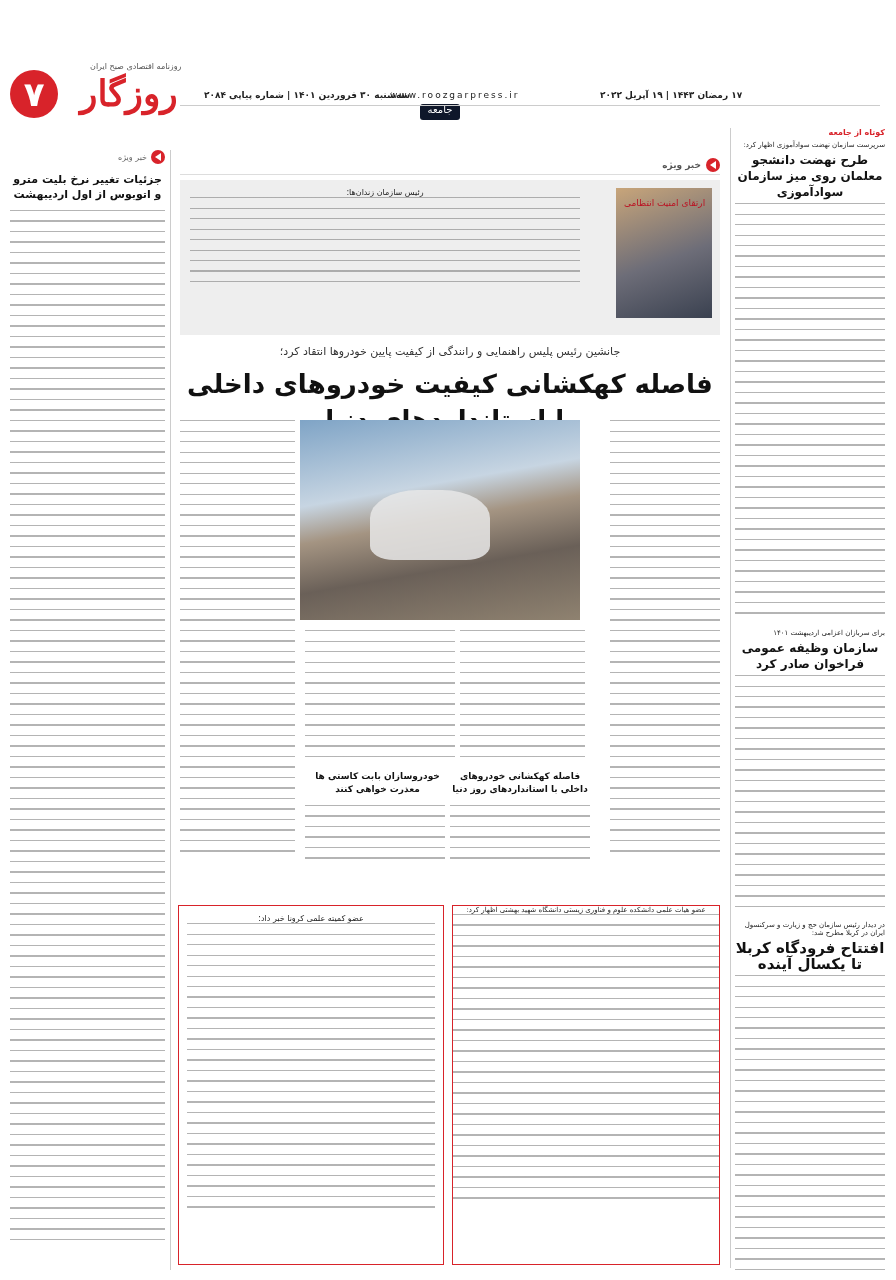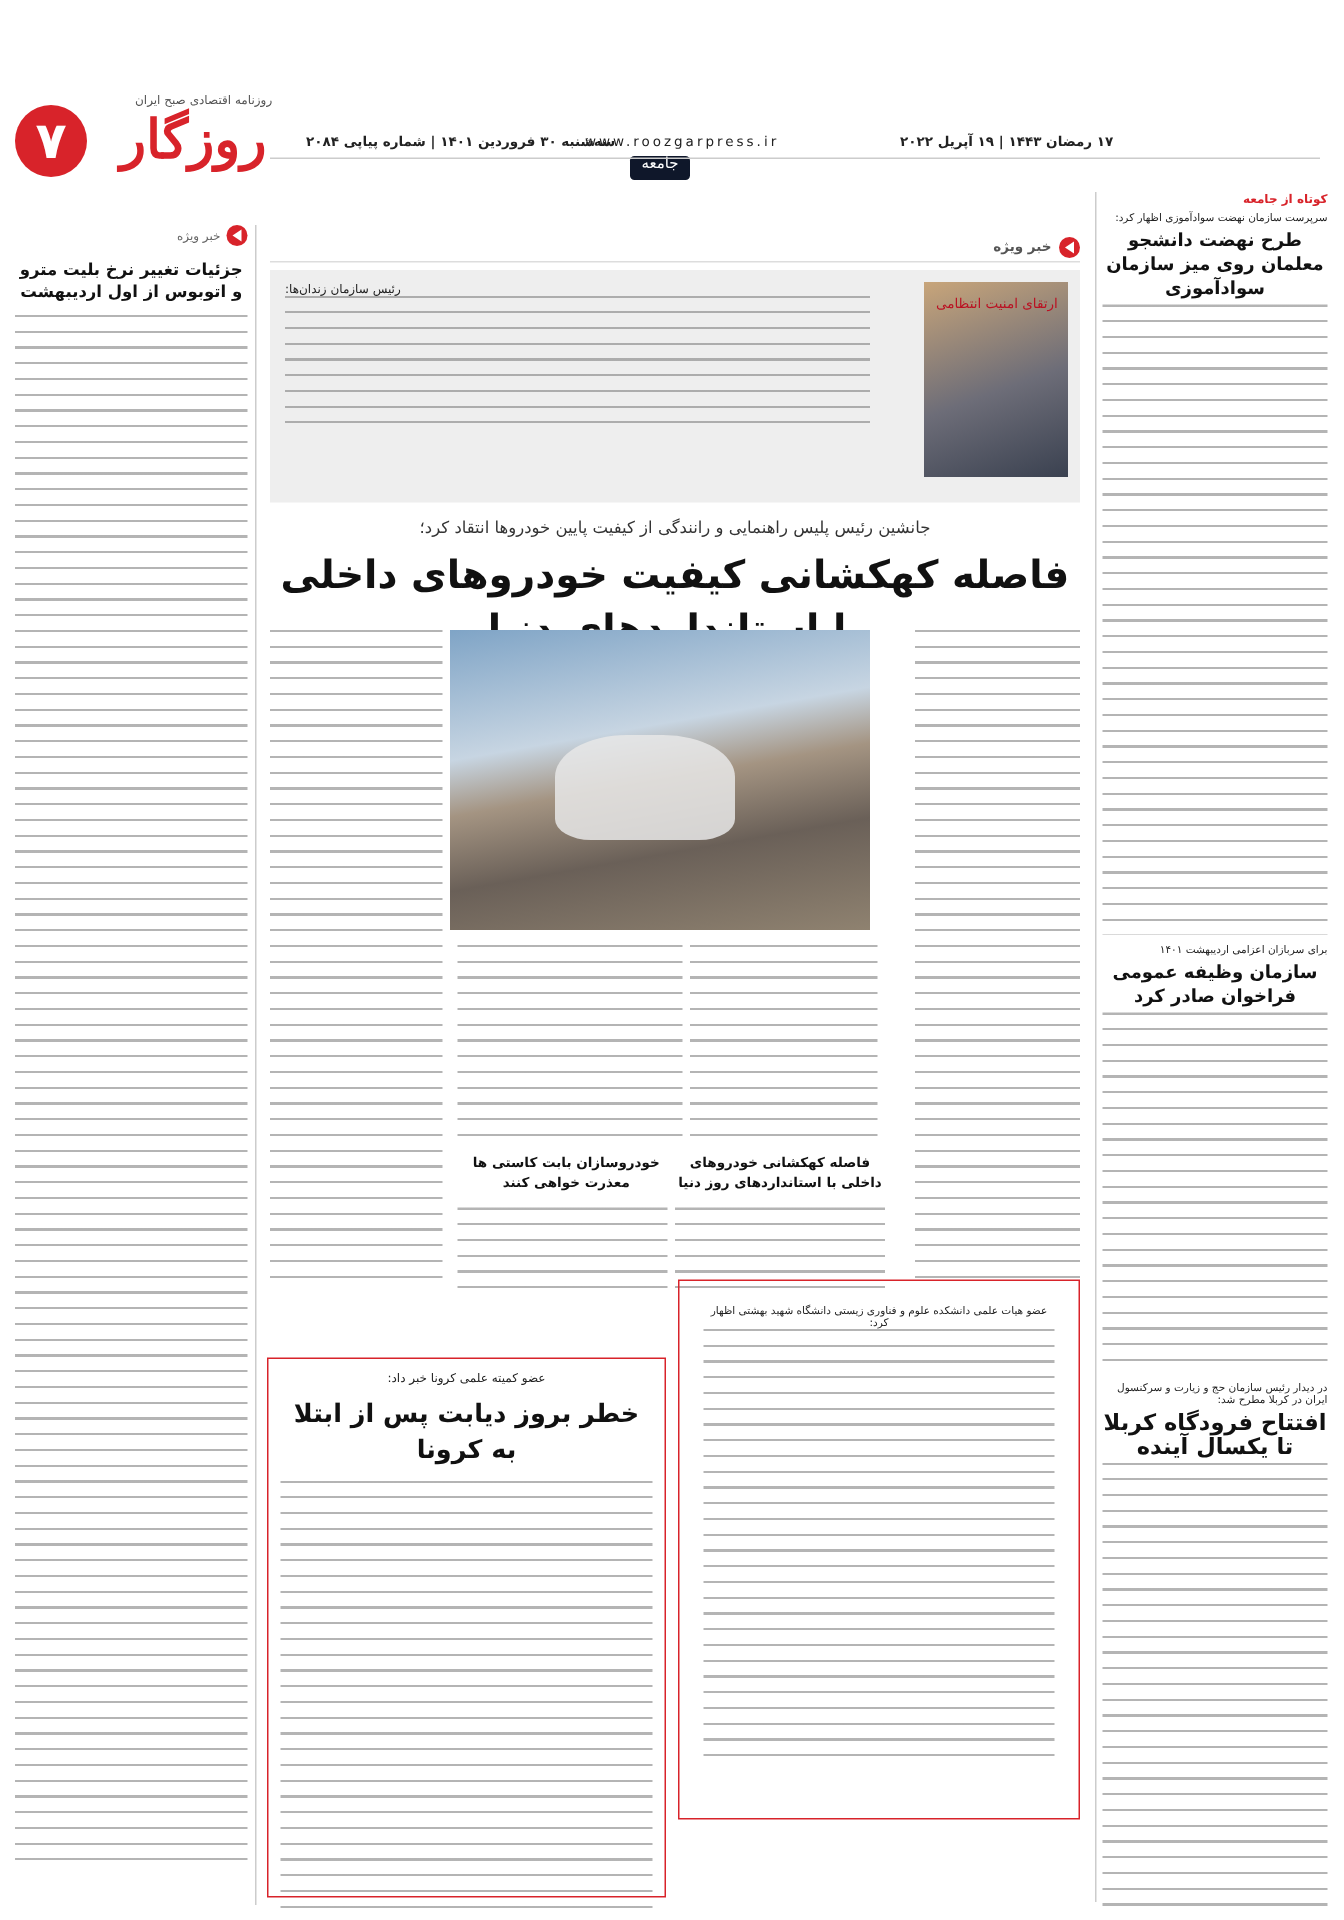--- a/index.html
+++ b/index.html
@@ -52,42 +52,41 @@
 
 <div class="abs" style="left:180px;top:155px;width:540px;height:20px;display:flex;align-items:center;gap:5px;border-bottom:1px solid #ddd">
   <span class="icon-dot"></span>
   <span style="font-size:9px;font-weight:bold;color:#555">خبر ویژه</span>
 </div>
 <div class="abs" style="left:180px;top:180px;width:540px;height:155px;background:#eee">
   <div class="abs" style="right:8px;top:8px;width:96px;height:130px;background:linear-gradient(160deg,#c8a57a,#6d6d78 55%,#3a4150)">
     <div class="abs" style="left:8px;top:10px;color:#b12;font-size:9px">ارتقای امنیت انتظامی</div>
   </div>
   <div class="abs" style="right:140px;top:8px;width:390px">
-    <div style="font-size:8px;text-align:left">رئیس سازمان زندان‌ها:</div>
+    <div style="font-size:8px;text-align:center">رئیس سازمان زندان‌ها:</div>
     <div class="filler" style="height:85px"></div>
   </div>
 </div>
 
 <div class="abs" style="left:180px;top:345px;width:540px;height:520px">
   <div style="font-size:11px;text-align:center;color:#333">جانشین رئیس پلیس راهنمایی و رانندگی از کیفیت پایین خودروها انتقاد کرد؛</div>
   <div class="hl" style="font-size:26px;line-height:36px;margin:8px 0 12px">فاصله کهکشانی کیفیت خودروهای داخلی با استانداردهای دنیا</div>
   <div class="abs" style="left:120px;top:75px;width:280px;height:200px;background:linear-gradient(170deg,#7fa4c6 0,#c7d5e2 35%,#a49482 50%,#6a6058 70%,#8f8270)">
     <div class="abs" style="left:70px;top:70px;width:120px;height:70px;border-radius:40% 40% 20% 20%;background:#e8e8e8;opacity:.85"></div>
   </div>
   <div class="abs filler" style="right:0;top:75px;width:110px;height:440px"></div>
   <div class="abs filler" style="left:0;top:75px;width:115px;height:440px"></div>
   <div class="abs filler" style="left:280px;top:285px;width:125px;height:130px"></div>
   <div class="abs filler" style="left:125px;top:285px;width:150px;height:130px"></div>
   <div class="abs hl" style="left:270px;top:425px;width:140px;font-size:9px;line-height:13px">فاصله کهکشانی خودروهای داخلی با استانداردهای روز دنیا</div>
   <div class="abs hl" style="left:130px;top:425px;width:135px;font-size:9px;line-height:13px">خودروسازان بابت کاستی ها معذرت خواهی کنند</div>
   <div class="abs filler" style="left:270px;top:460px;width:140px;height:55px"></div>
   <div class="abs filler" style="left:125px;top:460px;width:140px;height:55px"></div>
 </div>
 
-<div class="abs redbox" style="left:452px;top:853px;width:268px;height:360px;padding:16px">
+<div class="abs redbox" style="left:452px;top:905px;width:268px;height:360px;padding:0">
   <div style="font-size:7px;text-align:center">عضو هیات علمی دانشکده علوم و فناوری زیستی دانشگاه شهید بهشتی اظهار کرد:</div>
   <div class="filler" style="height:290px"></div>
 </div>
 <div class="abs redbox" style="left:178px;top:905px;width:266px;height:360px;padding:8px">
   <div style="font-size:8px;text-align:center">عضو کمیته علمی کرونا خبر داد:</div>
-  <div class="hl" style="font-size:17px;line-height:24px;margin:8px 0">خطر بروز دیابت پس از ابتلا به کرونا</div>
   <div class="filler" style="height:290px"></div>
 </div>
 
 </body></html>

